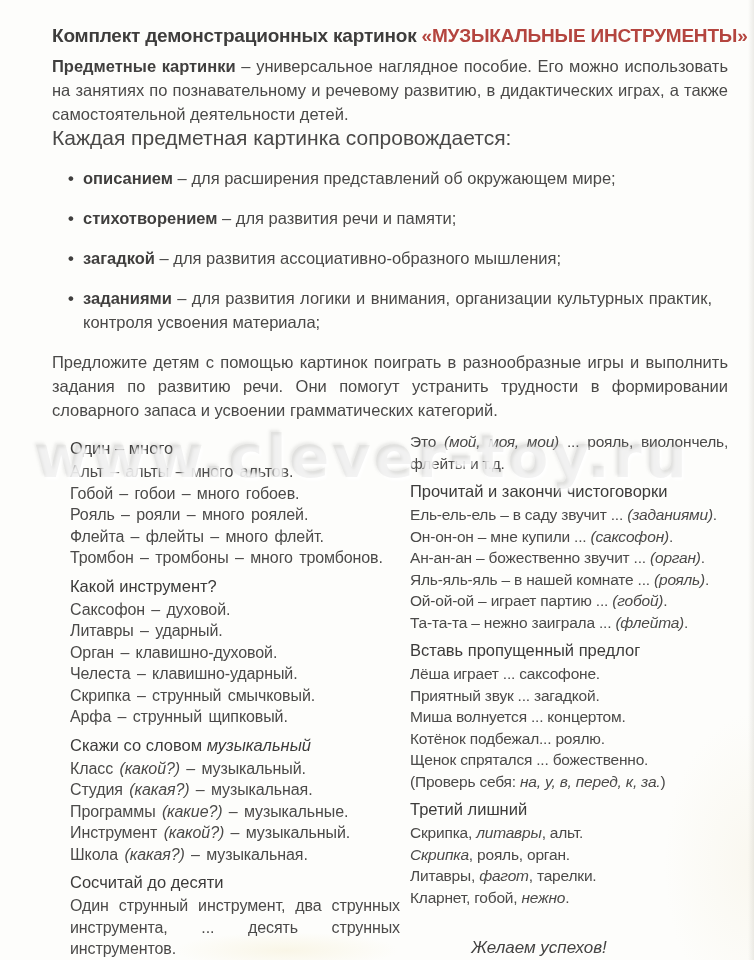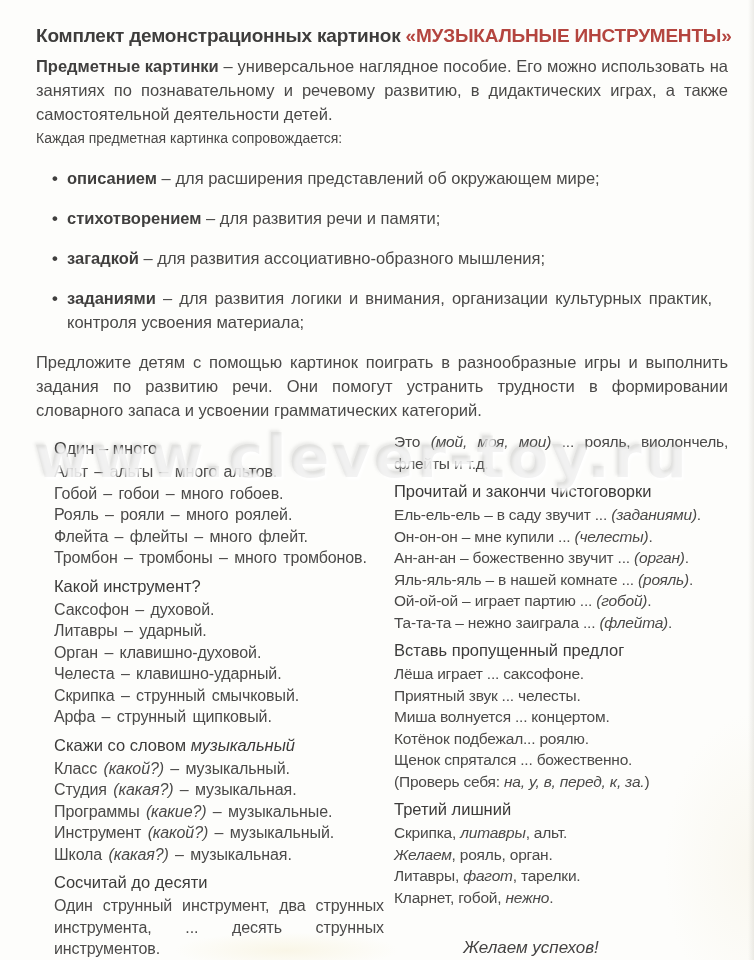--- a/index.html
+++ b/index.html
@@ -3,42 +3,42 @@
 <meta charset="utf-8">
 <style>
   html,body{margin:0;padding:0;}
   body{
     width:754px;height:960px;overflow:hidden;
     font-family:"Liberation Sans","DejaVu Sans",sans-serif;
     background:#ffffff;
   }
   .page{
     position:relative;width:754px;height:960px;box-sizing:border-box;
-    padding:24px 26px 0 36px;
+    padding:24px 26px 0 52px;
     background:
       radial-gradient(ellipse 160px 26px at 38% 99%, rgba(246,240,214,0.55), transparent 70%),
       radial-gradient(ellipse 120px 200px at 100% 90%, rgba(246,242,228,0.5), transparent 75%),
       #fdfdfb;
     color:#4a4948;
   }
   .page::after{
     content:"";position:absolute;top:0;right:0;width:6px;height:100%;
     background:linear-gradient(to left, rgba(196,194,186,0.30), transparent);
     pointer-events:none;
   }
   h1.title{
     margin:0 0 6px 0;font-size:19px;line-height:24px;font-weight:bold;
     letter-spacing:-0.2px;white-space:nowrap;color:#3e3d3c;
   }
   .title-highlight{color:#b4453f;}
   p.para{
     margin:0;font-size:16.5px;line-height:24px;text-align:justify;
   }
   .bold{font-weight:bold;color:#403f3e;}
-  .list-intro{margin:0;font-size:14px;line-height:24px;}
+  .list-intro{margin:0;font-size:21px;line-height:24px;}
   ul.bullets{margin:0;padding:0;list-style:none;}
   ul.bullets li{
     position:relative;padding-left:15px;margin:16px;
     font-size:16.5px;line-height:24px;text-align:justify;
   }
   ul.bullets li::before{
     content:"\2022";position:absolute;left:0;top:0;color:#403f3e;font-weight:bold;
   }
   .para2{margin-top:7px;}
   .columns{
@@ -123,39 +123,39 @@
           <p class="sec-line"><span>Аналогично со словосочетаниями: старинная скрипка, ударный инструмент.</span></p>
         </div>
       </div>
     <div class="col-right" id="col-right">
         <div class="section">
           <p class="sec-line"><span>Это </span><span class="it">(мой, моя, мои)</span><span> ... рояль, виолончель, флейты и т.д.</span></p>
         </div>
         <div class="section">
           <h3 class="sec-heading"><span>Прочитай и закончи чистоговорки</span></h3>
           <p class="sec-line"><span>Ель-ель-ель – в саду звучит ... </span><span class="it">(заданиями)</span><span>.</span></p>
-          <p class="sec-line"><span>Он-он-он – мне купили ... </span><span class="it">(челесты)</span><span>.</span></p>
+          <p class="sec-line"><span>Он-он-он – мне купили ... </span><span class="it">(саксофон)</span><span>.</span></p>
           <p class="sec-line"><span>Ан-ан-ан – божественно звучит ... </span><span class="it">(орган)</span><span>.</span></p>
           <p class="sec-line"><span>Яль-яль-яль – в нашей комнате ... </span><span class="it">(рояль)</span><span>.</span></p>
           <p class="sec-line"><span>Ой-ой-ой – играет партию ... </span><span class="it">(гобой)</span><span>.</span></p>
           <p class="sec-line"><span>Та-та-та – нежно заиграла ... </span><span class="it">(флейта)</span><span>.</span></p>
         </div>
         <div class="section">
           <h3 class="sec-heading"><span>Вставь пропущенный предлог</span></h3>
           <p class="sec-line"><span>Лёша играет ... саксофоне.</span></p>
-          <p class="sec-line"><span>Приятный звук ... челесты.</span></p>
+          <p class="sec-line"><span>Приятный звук ... загадкой.</span></p>
           <p class="sec-line"><span>Миша волнуется ... концертом.</span></p>
           <p class="sec-line"><span>Котёнок подбежал... роялю.</span></p>
           <p class="sec-line"><span>Щенок спрятался ... божественно.</span></p>
           <p class="sec-line"><span>(Проверь себя: </span><span class="it">на, у, в, перед, к, за.</span><span>)</span></p>
         </div>
         <div class="section">
           <h3 class="sec-heading"><span>Третий лишний</span></h3>
           <p class="sec-line"><span>Скрипка, </span><span class="it">литавры</span><span>, альт.</span></p>
-          <p class="sec-line"><span class="it">Желаем</span><span>, рояль, орган.</span></p>
+          <p class="sec-line"><span class="it">Скрипка</span><span>, рояль, орган.</span></p>
           <p class="sec-line"><span>Литавры, </span><span class="it">фагот</span><span>, тарелки.</span></p>
           <p class="sec-line"><span>Кларнет, гобой, </span><span class="it">нежно</span><span>.</span></p>
         </div>
         <div class="closing">Желаем успехов!</div>
       </div>
   </div>
 
   <div class="watermark">www.clever-toy.ru</div>
 </div>
 

